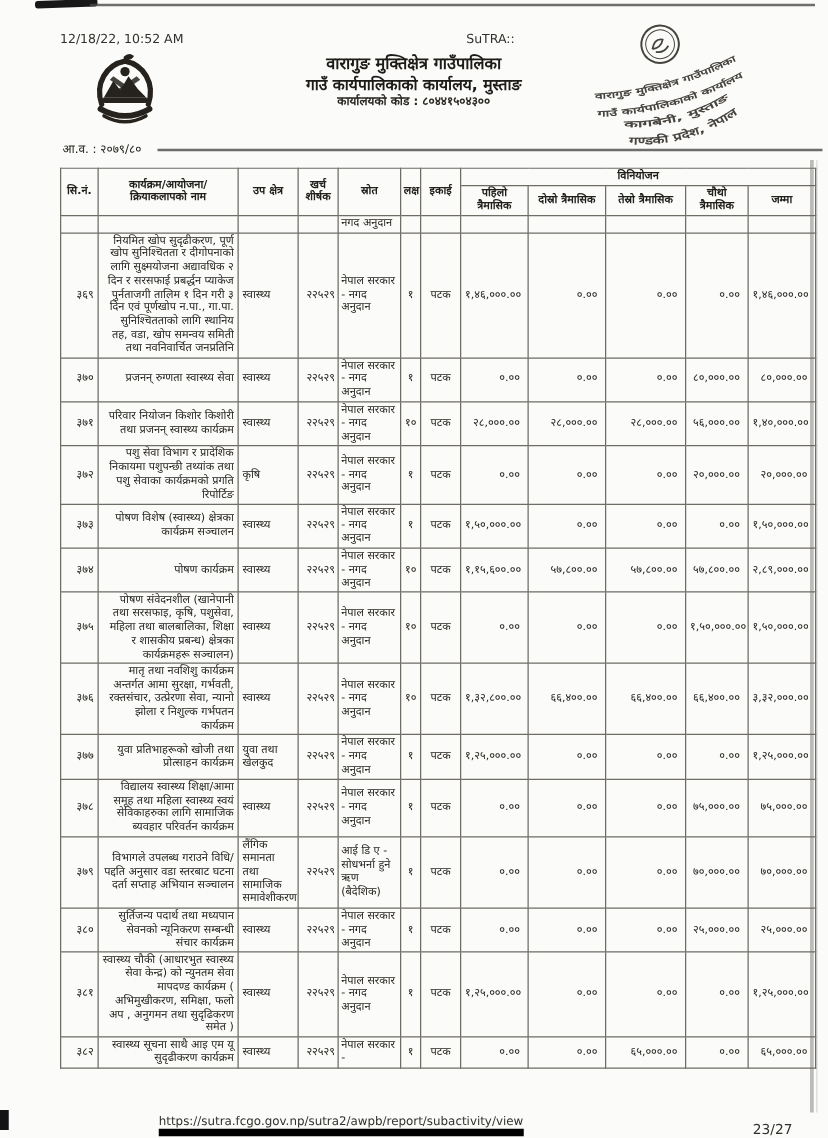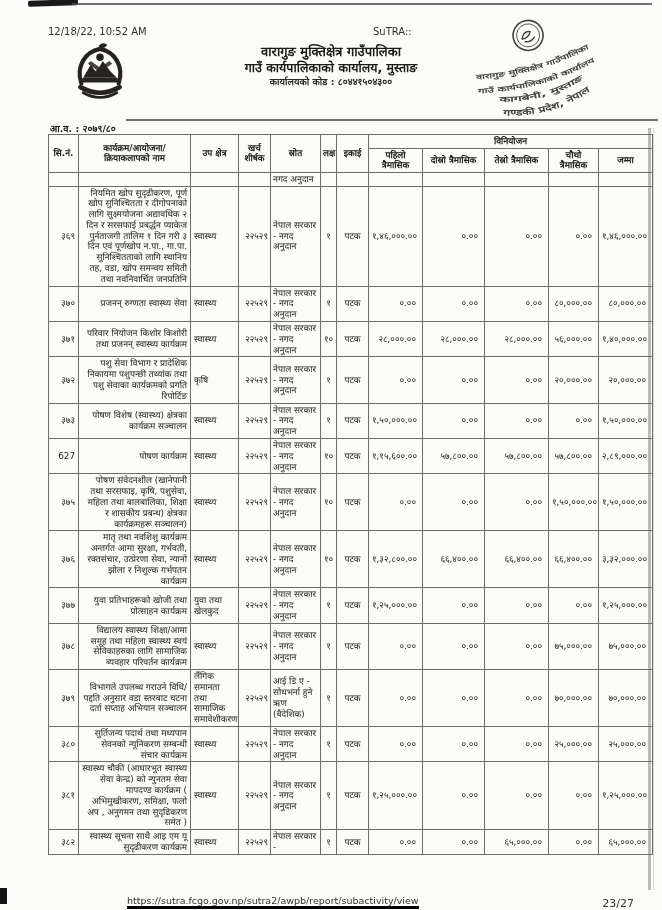--- a/index.html
+++ b/index.html
@@ -21,38 +21,38 @@
   .site-label{position:absolute;top:26px;left:373px;font-size:10px;color:#33312d;}
   
   .emblem{position:absolute;top:42px;left:72px;width:56px;height:66px;}
   .title-block{position:absolute;top:44px;left:200px;width:262px;text-align:center;}
   .muni{font-size:13px;font-weight:bold;line-height:16px;color:#1e1c18;}
   .office{font-size:12.5px;font-weight:bold;line-height:15px;color:#1e1c18;}
   .office-code{font-size:9.5px;font-weight:bold;line-height:13px;color:#2a2823;}
   .report-title{margin-top:10px;font-size:10.5px;font-weight:bold;color:#1e1c18;}
   .stamp{position:absolute;top:12px;left:448px;width:180px;height:118px;}
   .head-rule{position:absolute;top:119px;left:126px;width:532px;height:2px;background:#3f3d39;opacity:.75;}
-  .fiscal-year{position:absolute;top:122px;left:50px;font-size:9.5px;font-weight:bold;color:#22201c;}
+  .fiscal-year{position:absolute;top:112px;left:50px;font-size:9.5px;font-weight:normal;color:#22201c;}
   
   .table-clip{position:absolute;top:134px;left:48px;width:606px;height:758px;overflow:hidden;}
   table{border-collapse:collapse;table-layout:fixed;width:604px;background:transparent;}
   th,td{border:1px solid #6f6c66;vertical-align:middle;overflow:hidden;}
   th{font-size:8.8px;font-weight:bold;line-height:10.5px;padding:1px 2px;text-align:center;color:#22201c;}
   td{font-size:8.8px;line-height:10.8px;padding:1px 3px;color:#262420;}
   td.c-sn{text-align:right;}
   td.c-name{text-align:right;}
   td.c-sub{text-align:left;}
   td.c-head{text-align:right;padding-right:2px;}
   td.c-src{text-align:left;padding-left:2px;padding-right:1px;}
   td.c-tgt{text-align:center;}
   td.c-unit{text-align:center;}
   td.num{text-align:right;padding-right:6px;white-space:nowrap;}
   tr.subhead td{height:13px;padding:0 2px;font-size:8.8px;}
   
-  .footer-url{position:absolute;bottom:1px;left:127px;font-size:9.5px;color:#33312d;border-bottom:3px solid #000000;}
+  .footer-url{position:absolute;bottom:1px;left:127px;font-size:9.5px;color:#33312d;border-bottom:6px solid #000000;}
   .page-num{position:absolute;bottom:0;right:28px;font-size:11px;color:#33312d;}
 </style>
 </head>
 <body>
 
 <div class="page">
 
   <div class="art-top-blob"></div>
   <div class="art-top-line"></div>
   <div class="art-bottom-blob"></div>
@@ -220,21 +220,21 @@
       <td class="c-src">नेपाल सरकार - नगद अनुदान</td>
       <td class="c-tgt">१</td>
       <td class="c-unit">पटक</td>
       <td class="num">१,५०,०००.००</td>
       <td class="num">०.००</td>
       <td class="num">०.००</td>
       <td class="num">०.००</td>
       <td class="num">१,५०,०००.००</td>
     </tr>
           <tr>
-      <td class="c-sn">627</td>
+      <td class="c-sn">३७४</td>
       <td class="c-name">पोषण कार्यक्रम</td>
       <td class="c-sub">स्वास्थ्य</td>
       <td class="c-head">२२५२९</td>
       <td class="c-src">नेपाल सरकार - नगद अनुदान</td>
       <td class="c-tgt">१०</td>
       <td class="c-unit">पटक</td>
       <td class="num">१,१५,६००.००</td>
       <td class="num">५७,८००.००</td>
       <td class="num">५७,८००.००</td>
       <td class="num">५७,८००.००</td>

